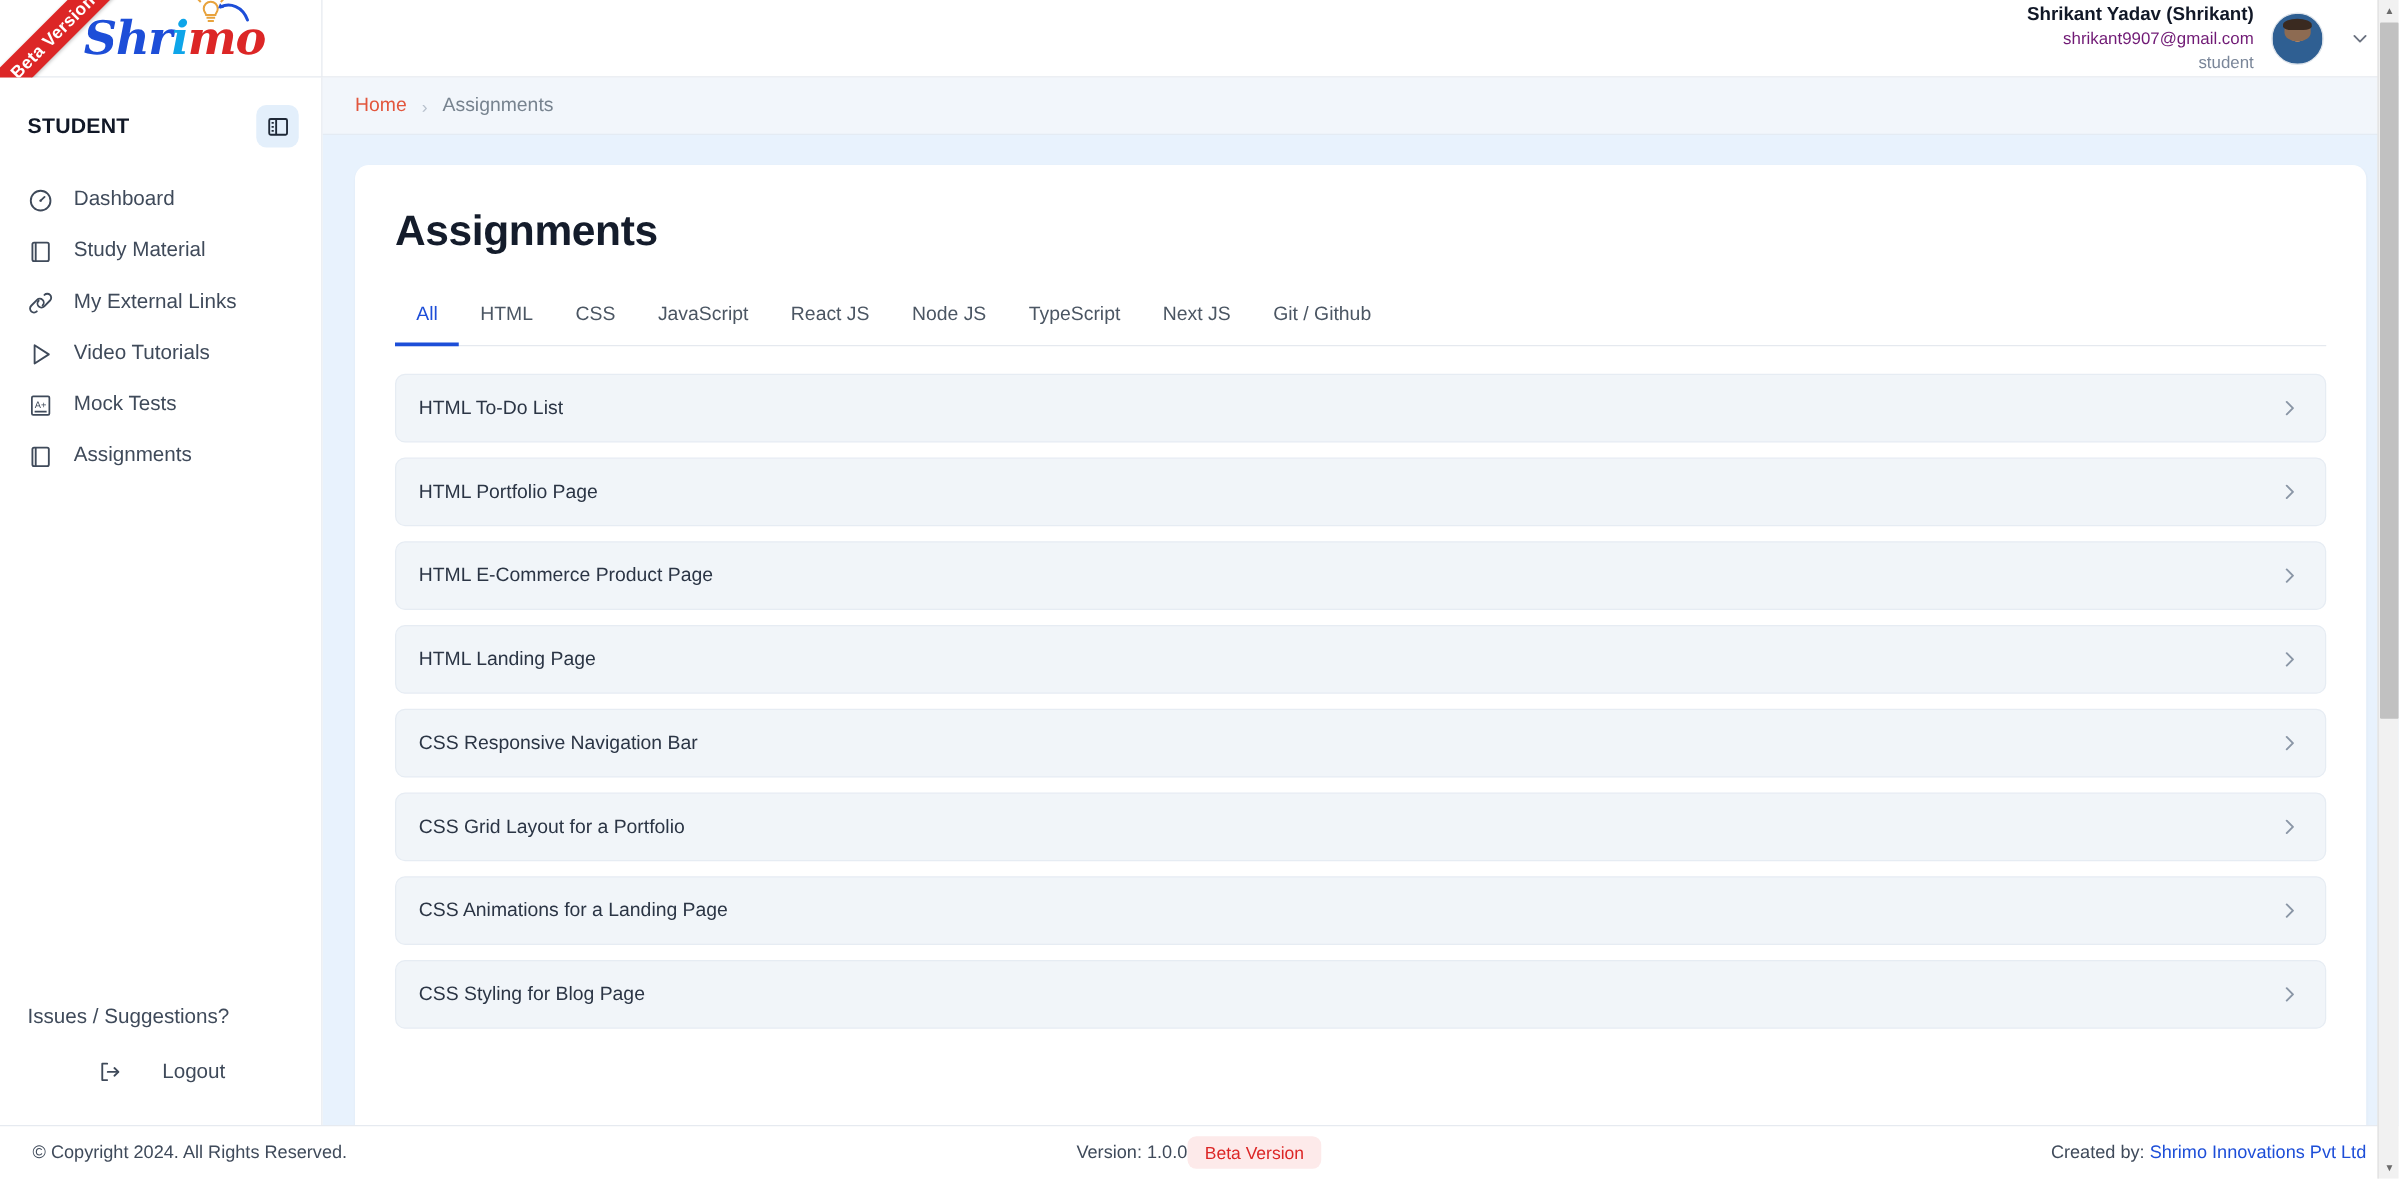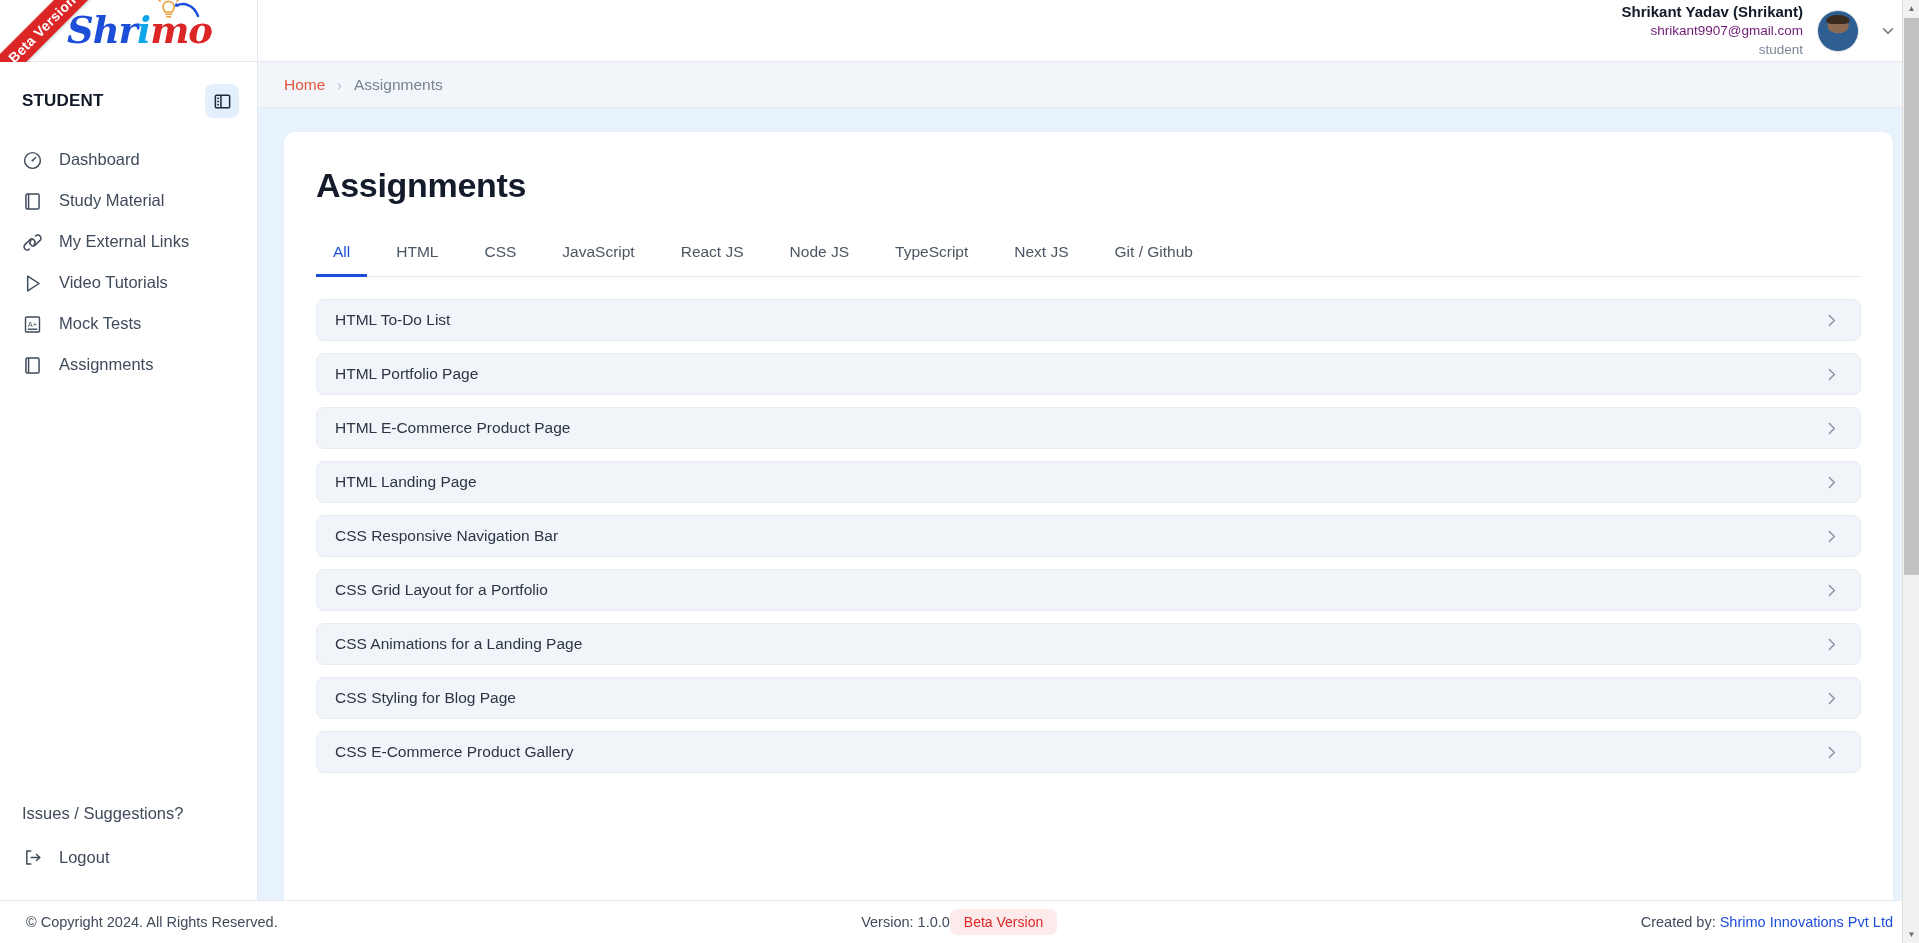--- a/index.html
+++ b/index.html
@@ -123,22 +123,22 @@
     display: flex; align-items: flex-start; gap: 16px;
     padding: 10px 22px; cursor: pointer;
     color: #3f4a5a; font-size: 16.5px;
   }
   .nav-ic { width: 21px; height: 21px; flex: 0 0 auto; color: #3f4a5a; }
   .side-bottom { margin-top: auto; padding-bottom: 22px; }
   .issues-link {
     padding: 10px 22px 14px 22px; font-size: 16.5px; color: #3f4a5a; cursor: pointer;
   }
   .logout-item {
-    display: flex; align-items: center; gap: 16px;
-    padding: 10px 22px; cursor: pointer; color: #3f4a5a; font-size: 16.5px;
+    display: flex; align-items: center; gap: 32px;
+    padding: 10px 22px; cursor: pointer; color: #3f4a5a; font-size: 16.5px; justify-content: center;
   }
 
   
   .main {
     flex: 1; min-width: 0;
     background: #e8f2fd;
     display: flex; flex-direction: column;
     position: relative;
   }
   .breadcrumb {
@@ -160,34 +160,34 @@
     padding: 34px 32px 0 32px;
     min-height: 900px;
     box-shadow: 0 1px 2px rgba(16,24,40,.04);
   }
   .page-title {
     font-size: 34px; font-weight: bold; color: #141c2b; letter-spacing: -.3px;
   }
 
   .tabs {
     margin-top: 28px;
-    display: flex; align-items: flex-end; gap: 12px;
+    display: flex; align-items: flex-end; gap: 0;
     border-bottom: 1px solid #e5e9ef;
   }
   .tab {
     padding: 10px 17px 13px 17px;
     font-size: 15.5px; color: #4b5663; cursor: pointer;
     border-bottom: 3px solid transparent;
     margin-bottom: -1px; white-space: nowrap;
   }
   .tab.active { color: #1d4ed8; border-bottom-color: #1d4ed8; }
 
   .assign-list { margin-top: 22px; display: flex; flex-direction: column; gap: 12px; }
   .assign-item {
-    height: 42px;
+    height: 55px;
     background: #f1f5f9;
     border: 1px solid #e6ecf3;
     border-radius: 8px;
     display: flex; align-items: center; justify-content: space-between;
     padding: 0 20px 0 18px;
     cursor: pointer;
   }
   .assign-label { font-size: 15.5px; color: #2b3545; }
   .chev { width: 17px; height: 17px; color: #8a96a6; flex: 0 0 auto; }
 
@@ -432,26 +432,20 @@
                 </svg>
             </div>
 
             <div class="assign-item">
               <span class="assign-label">CSS Styling for Blog Page</span>
               <svg class="chev" viewBox="0 0 24 24" fill="none" stroke="currentColor" stroke-width="2.2">
                   <polyline points="9 5 16 12 9 19" stroke-linecap="round" stroke-linejoin="round"></polyline>
                 </svg>
             </div>
 
-            <div class="assign-item">
-              <span class="assign-label">CSS E-Commerce Product Gallery</span>
-              <svg class="chev" viewBox="0 0 24 24" fill="none" stroke="currentColor" stroke-width="2.2">
-                  <polyline points="9 5 16 12 9 19" stroke-linecap="round" stroke-linejoin="round"></polyline>
-                </svg>
-            </div>
 
           </div>
         </div>
       </div>
     </div>
   </div>
 
   <div class="footer">
     <div class="foot-left">© Copyright 2024. All Rights Reserved.</div>
     <div class="foot-center">

